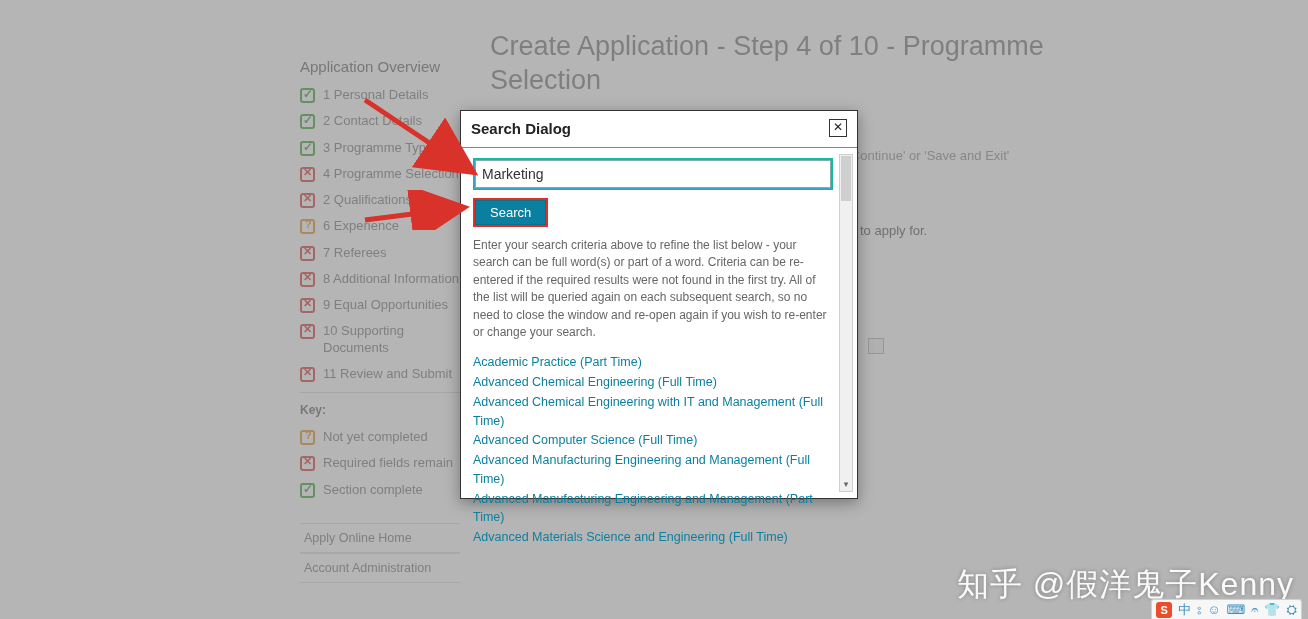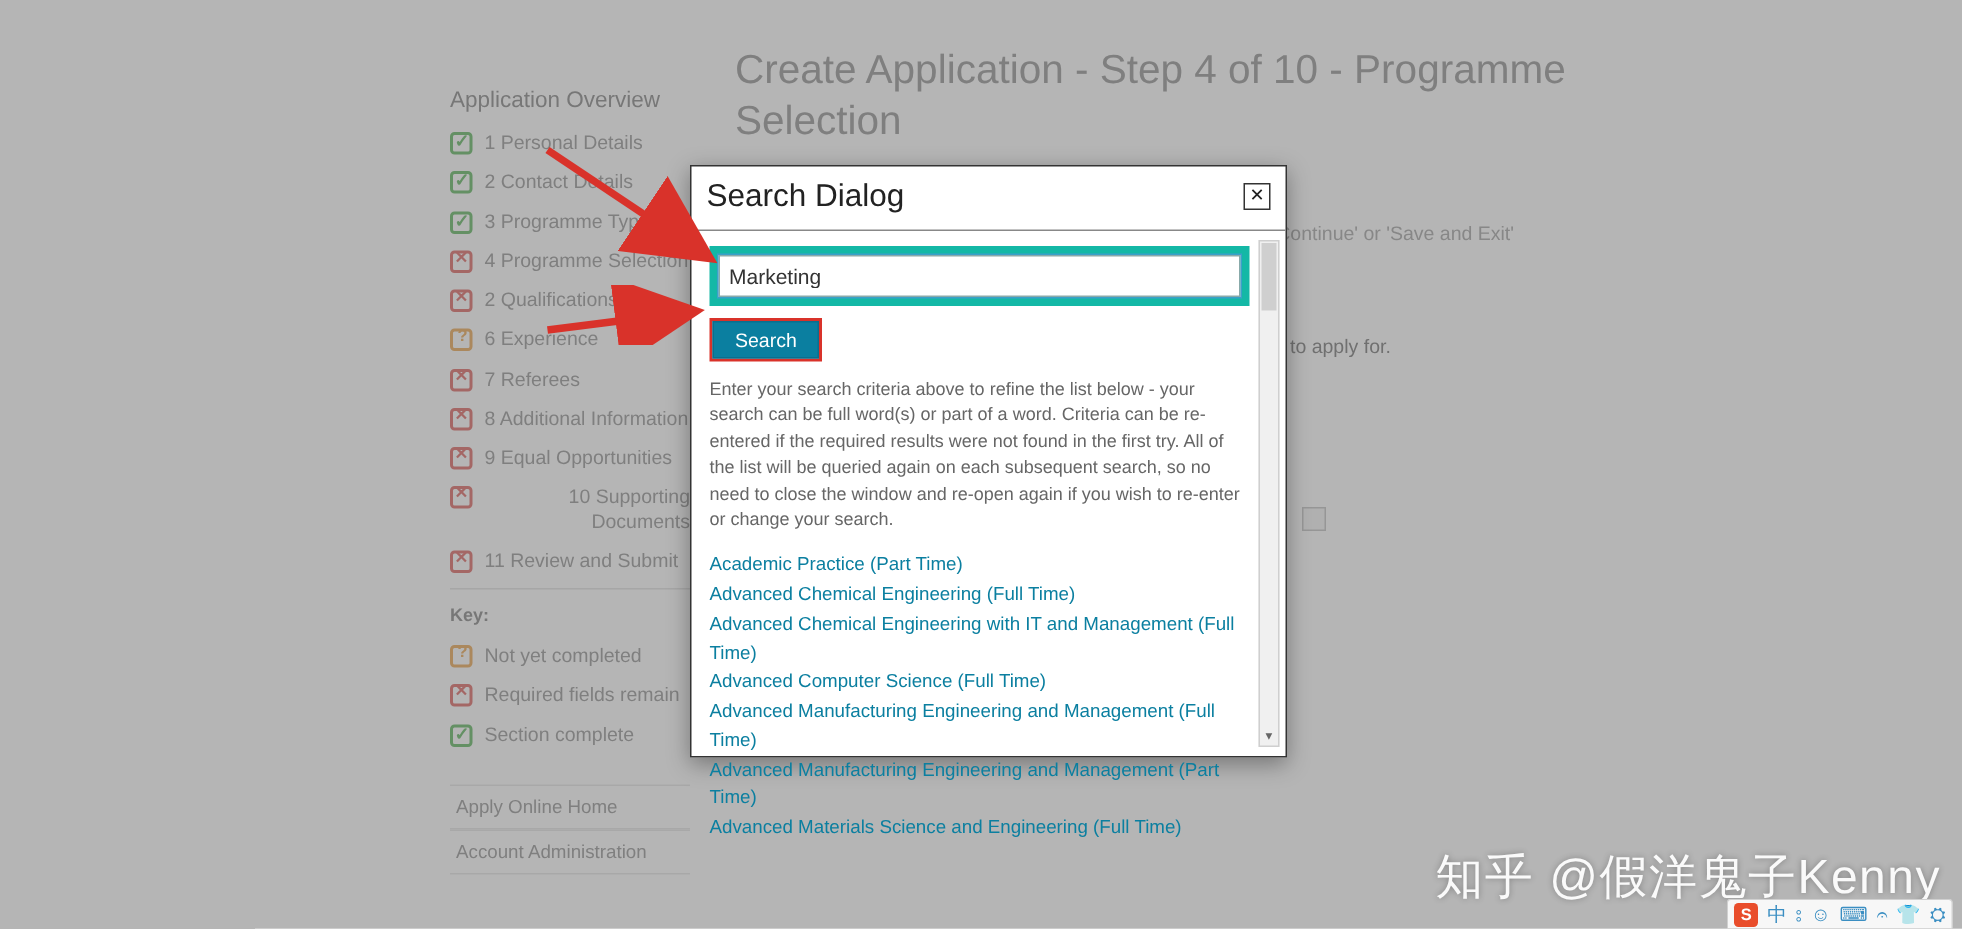--- a/index.html
+++ b/index.html
@@ -40,21 +40,20 @@
     color: #777;
     margin-bottom: 12px;
   }
   .side-item {
     display: flex;
     align-items: flex-start;
     gap: 8px;
     margin-bottom: 10px;
     line-height: 1.25;
     cursor: pointer;
-    text-align: right;
   }
   .side-item .ico {
     width: 15px; height: 15px;
     border: 2px solid;
     border-radius: 3px;
     position: relative;
     flex: 0 0 15px;
     margin-top: 1px;
   }
   .ico.green { border-color:#4cae4c; color:#4cae4c; }
@@ -115,21 +114,21 @@
     background:#fff;
     border:1px solid #333;
     box-shadow:0 4px 14px rgba(0,0,0,.35);
   }
   .dlg-titlebar{
     display:flex; justify-content:space-between; align-items:center;
     padding:8px 10px 10px 10px;
     border-bottom:1px solid #888;
   }
   .dlg-titlebar .t{
-    font-weight:normal; font-size:21px; color:#222;
+    font-weight:bold; font-size:15px; color:#222;
   }
   .dlg-close{
     width:18px; height:18px; border:1px solid #333; text-align:center;
     line-height:14px; font-size:12px; cursor:pointer; color:#222;
   }
   .dlg-body{
     position:relative;
     padding:10px 24px 8px 12px;
     font-size:12.5px; color:#555;
     height:350px;
@@ -141,21 +140,21 @@
   .dlg-scroll .thumb{
     position:absolute; left:1px; right:1px; top:1px; height:45px;
     background:#cfcfcf;
   }
   .dlg-scroll .arrow{
     position:absolute; left:0; right:0; height:14px; text-align:center;
     font-size:9px; color:#666; line-height:14px;
   }
   .dlg-scroll .arrow.bot{ bottom:0;}
   .dlg-input-wrap{
-    border:6px solid #14b8a6; padding:0; margin-bottom:8px;text-decoration:underline;
+    border:2px solid #14b8a6; padding:0; margin-bottom:8px;text-decoration:underline;
   }
   .dlg-input{
     width:100%; border:1px solid #8aa; padding:5px 6px;
     font-size:14px; color:#333; outline:1px solid #3aa0c9;
   }
   .dlg-search-wrap{
     display:inline-block; border:2px solid #d9322a; margin-bottom:6px;
   }
   .dlg-search-btn{
     background:#0b7fa0; color:#fff; border:1px solid #0b6f8e;

